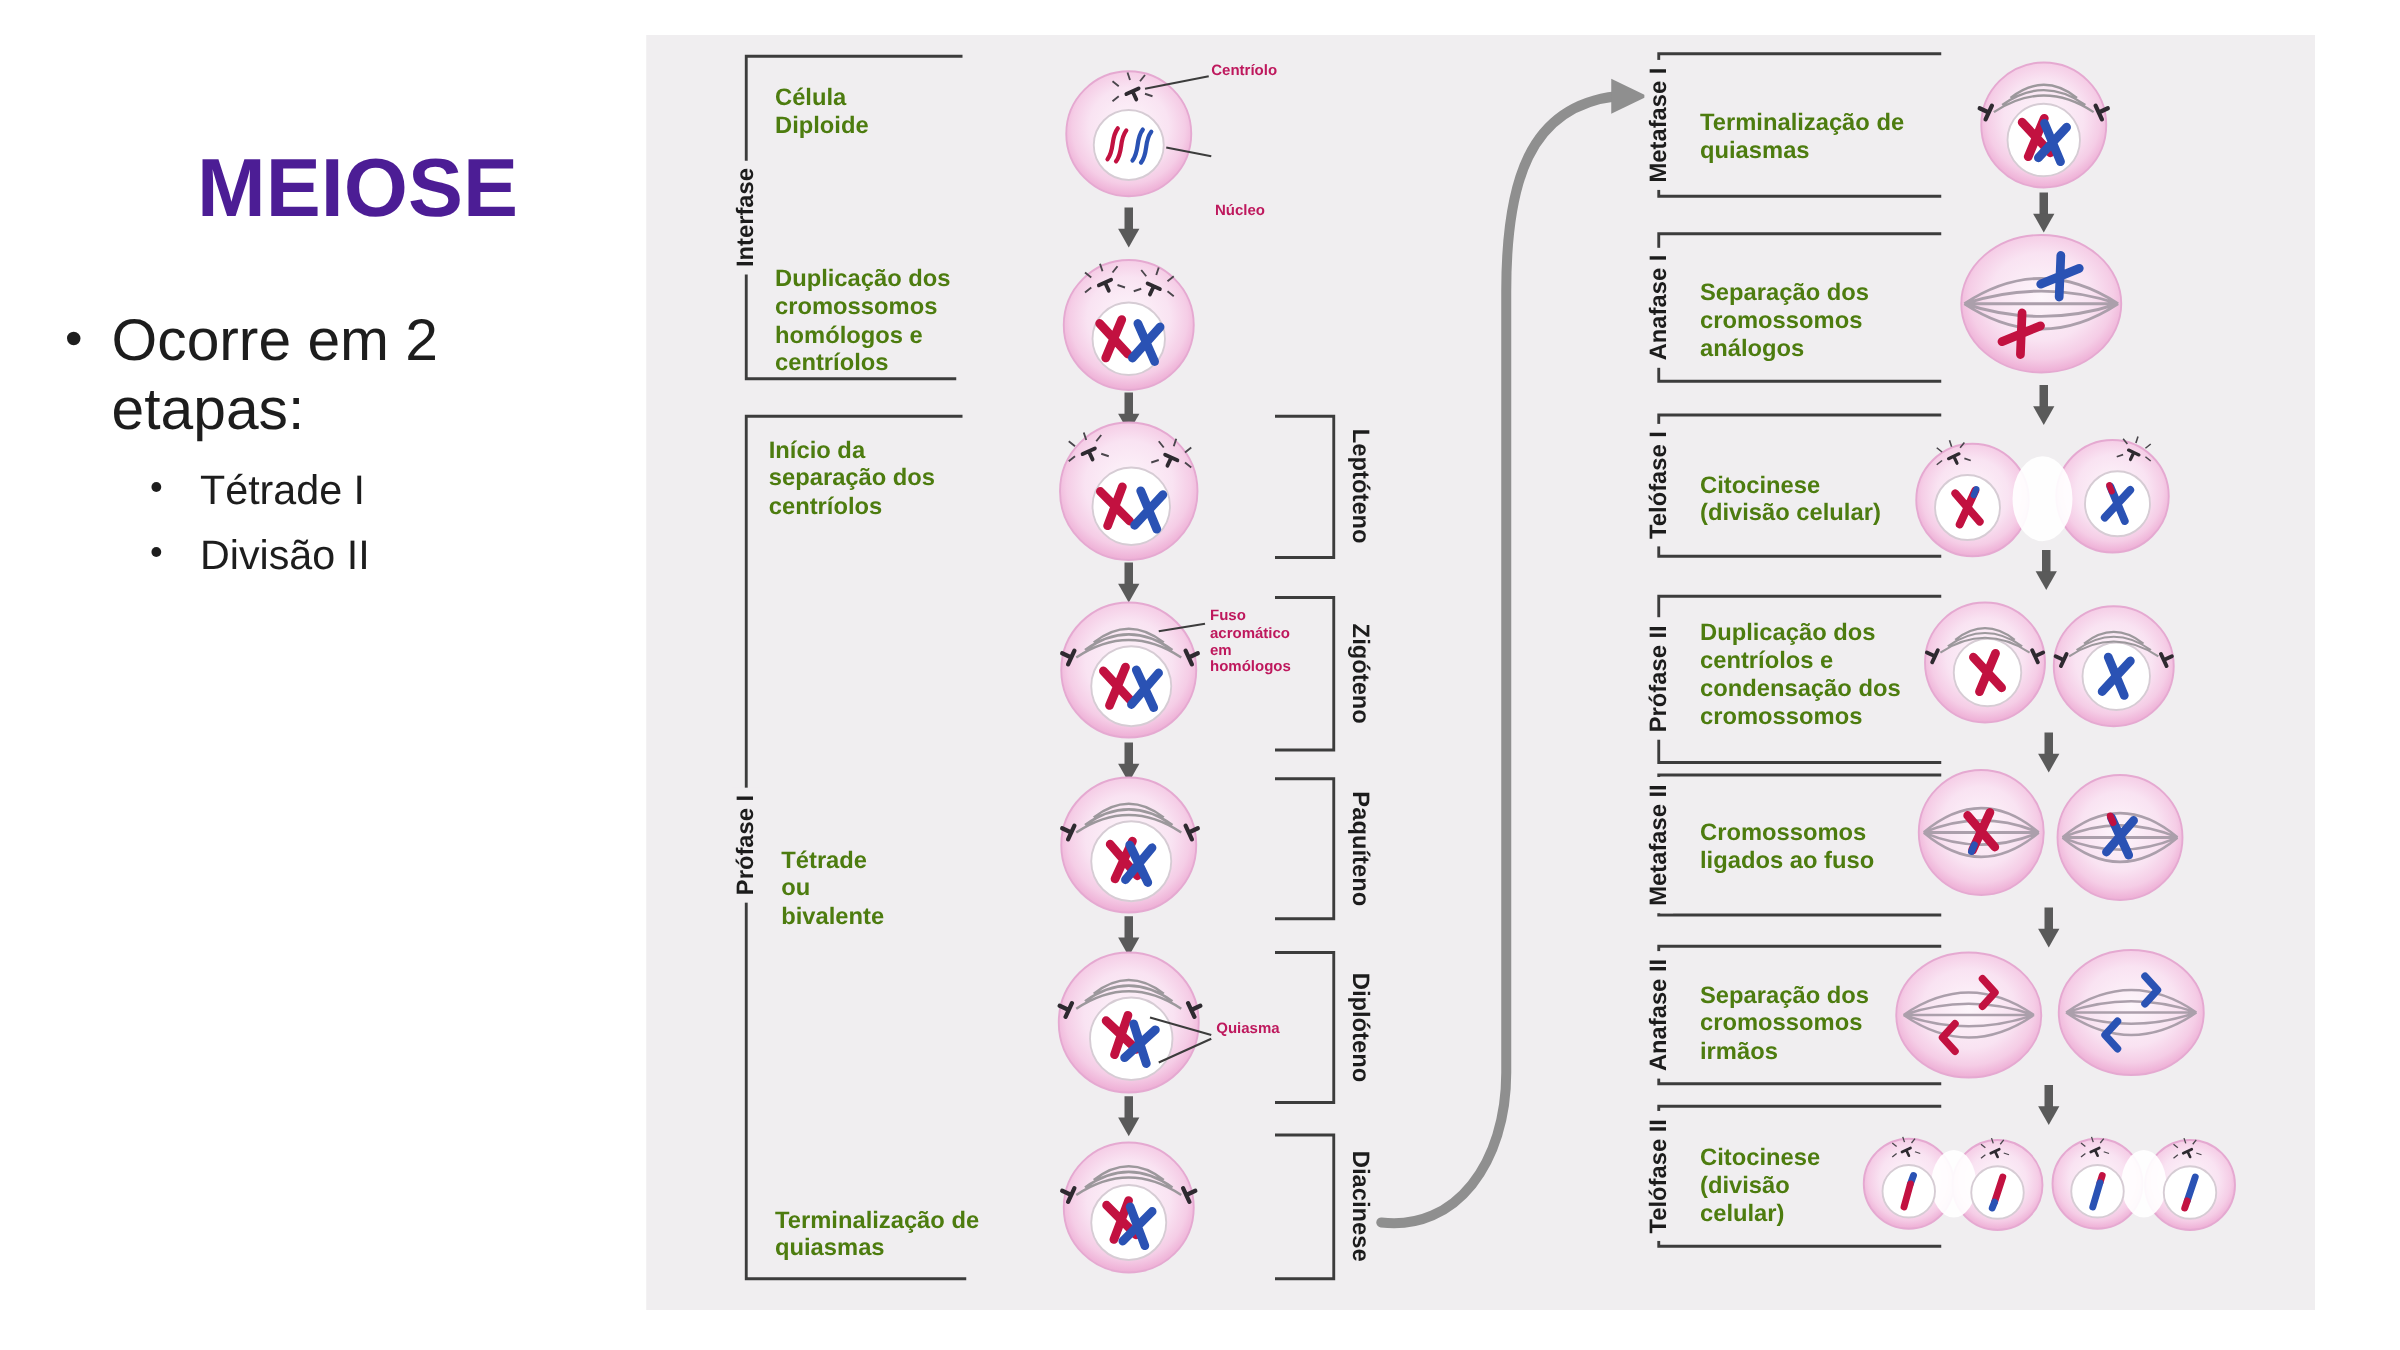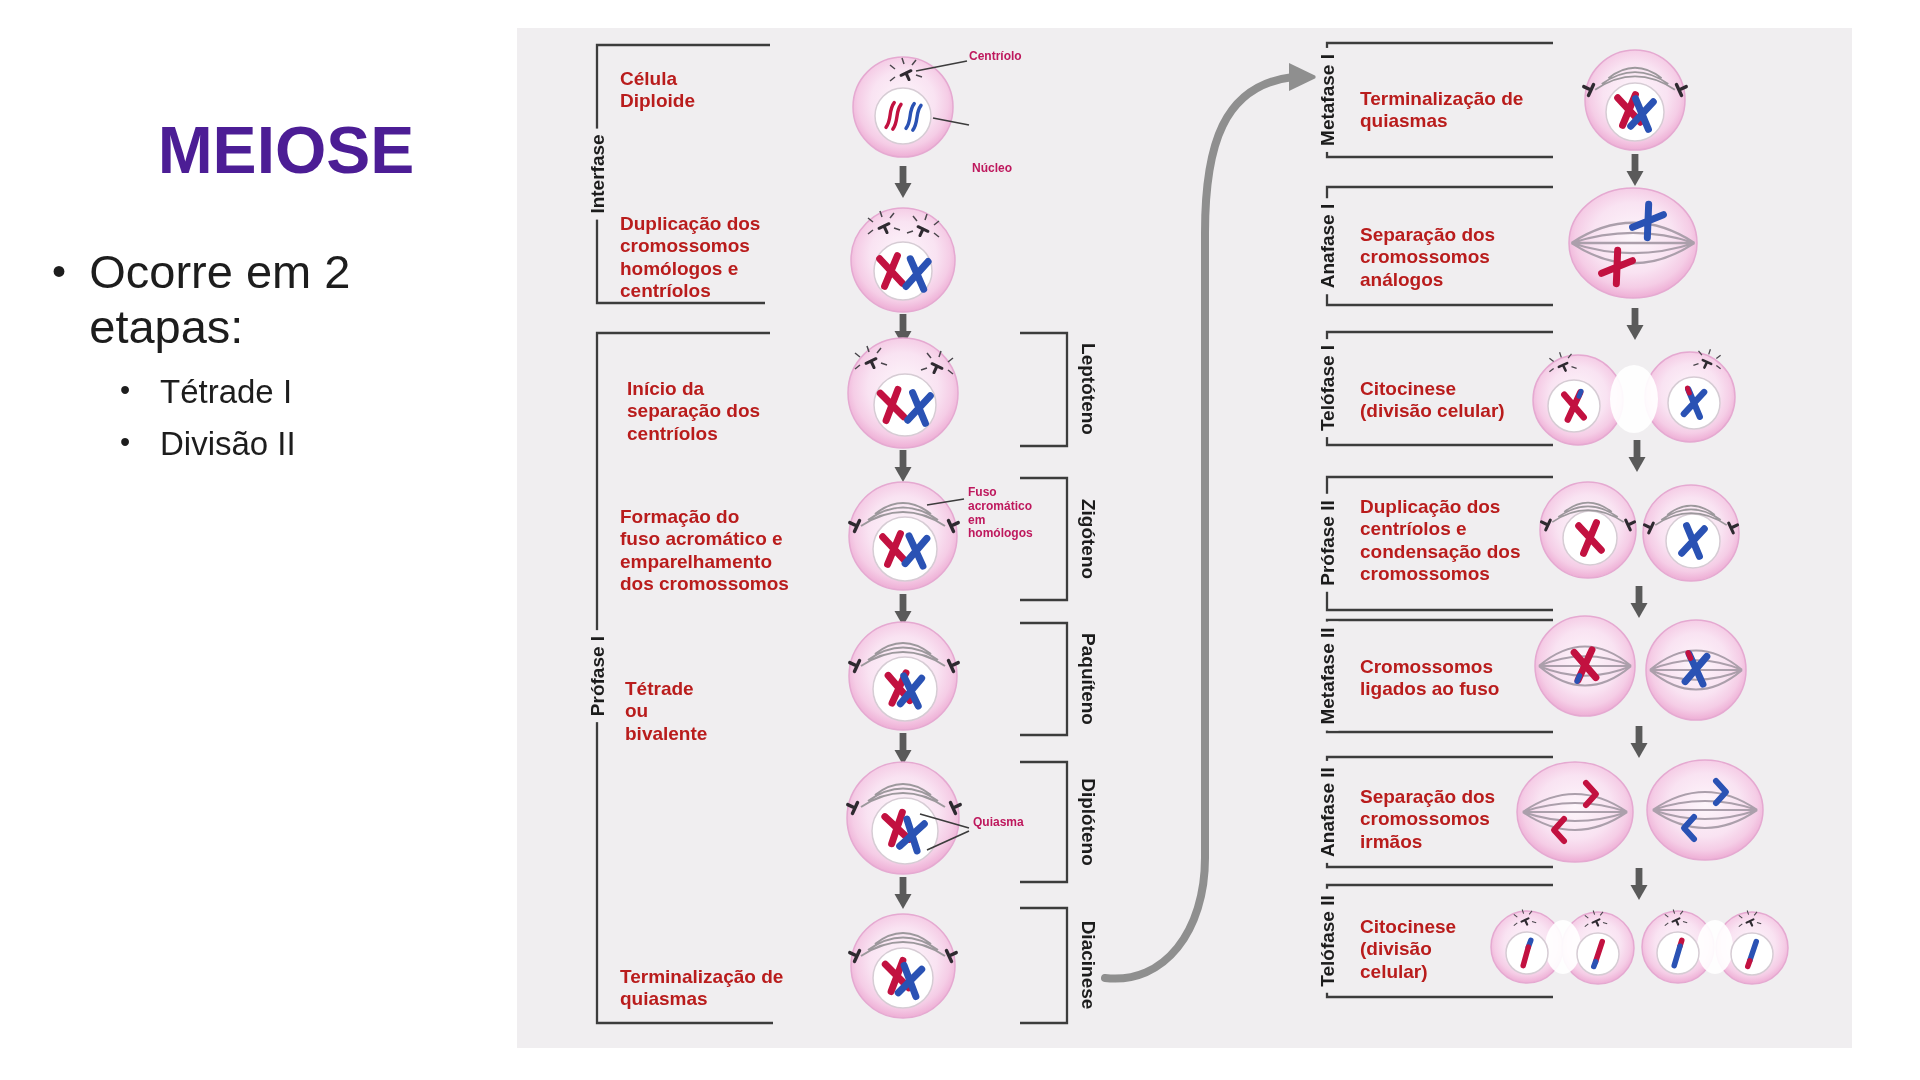--- a/index.html
+++ b/index.html
@@ -14,21 +14,21 @@
   .bullet-main .marker{width:44px;font-size:40px;line-height:1.35;}
   .bullet-sub1{left:120px;top:372px;font-size:33px;line-height:1.2;}
   .bullet-sub2{left:120px;top:424px;font-size:33px;line-height:1.2;}
   .bullet-sub .marker, .bullet-sub1 .marker, .bullet-sub2 .marker{width:40px;font-size:29px;line-height:1.3;}
 
   
   .panel{position:absolute;left:517px;top:28px;width:1335px;height:1020px;background:#f0eef0;}
   .panel svg{position:absolute;left:0;top:0;}
 
   .dlabel{position:absolute;font-weight:bold;font-size:19px;line-height:1.18;
-    color:#b91c1c;white-space:pre-line;}
+    color:#4d7c0f;white-space:pre-line;}
   .alabel{position:absolute;font-weight:bold;font-size:12px;line-height:1.15;
     color:#be185d;white-space:pre-line;}
   .vlabel{position:absolute;font-weight:bold;font-size:19px;color:#1c1c1c;white-space:nowrap;
     transform:translate(-50%,-50%) rotate(-90deg);background:#f0eef0;padding:2px 6px;line-height:1;}
   .vlabel.cw{transform:translate(-50%,-50%) rotate(90deg);}
 
   
   .cm{fill:url(#cellG);stroke:#e5a9d1;stroke-width:1.5;}
   .nu{fill:#ffffff;stroke:#d6ccd4;stroke-width:1.5;}
   .br{fill:none;stroke:#3c3c3c;stroke-width:2.3;}
@@ -449,27 +449,23 @@
         </g>
   </g>
 </svg>
 
   <div class="dlabel" style="left:103px;top:40px;">Célula
 Diploide</div>
   <div class="dlabel" style="left:103px;top:185px;">Duplicação dos
 cromossomos
 homólogos e
 centríolos</div>
-  <div class="dlabel" style="left:110px;top:322px;margin-top:28px;">Início da
+  <div class="dlabel" style="left:98px;top:322px;">Início da
 separação dos
 centríolos</div>
-  <div class="dlabel" style="left:103px;top:478px;">Formação do
-fuso acromático e
-emparelhamento
-dos cromossomos</div>
   <div class="dlabel" style="left:108px;top:626px;margin-top:24px;">Tétrade
 ou
 bivalente</div>
   <div class="dlabel" style="left:103px;top:938px;">Terminalização de
 quiasmas</div>
 
   <div class="vlabel" style="left:80px;top:146px;">Interfase</div>
   <div class="vlabel" style="left:80px;top:648px;">Prófase I</div>
 
   <div class="vlabel cw" style="left:571px;top:361px;">Leptóteno</div>

